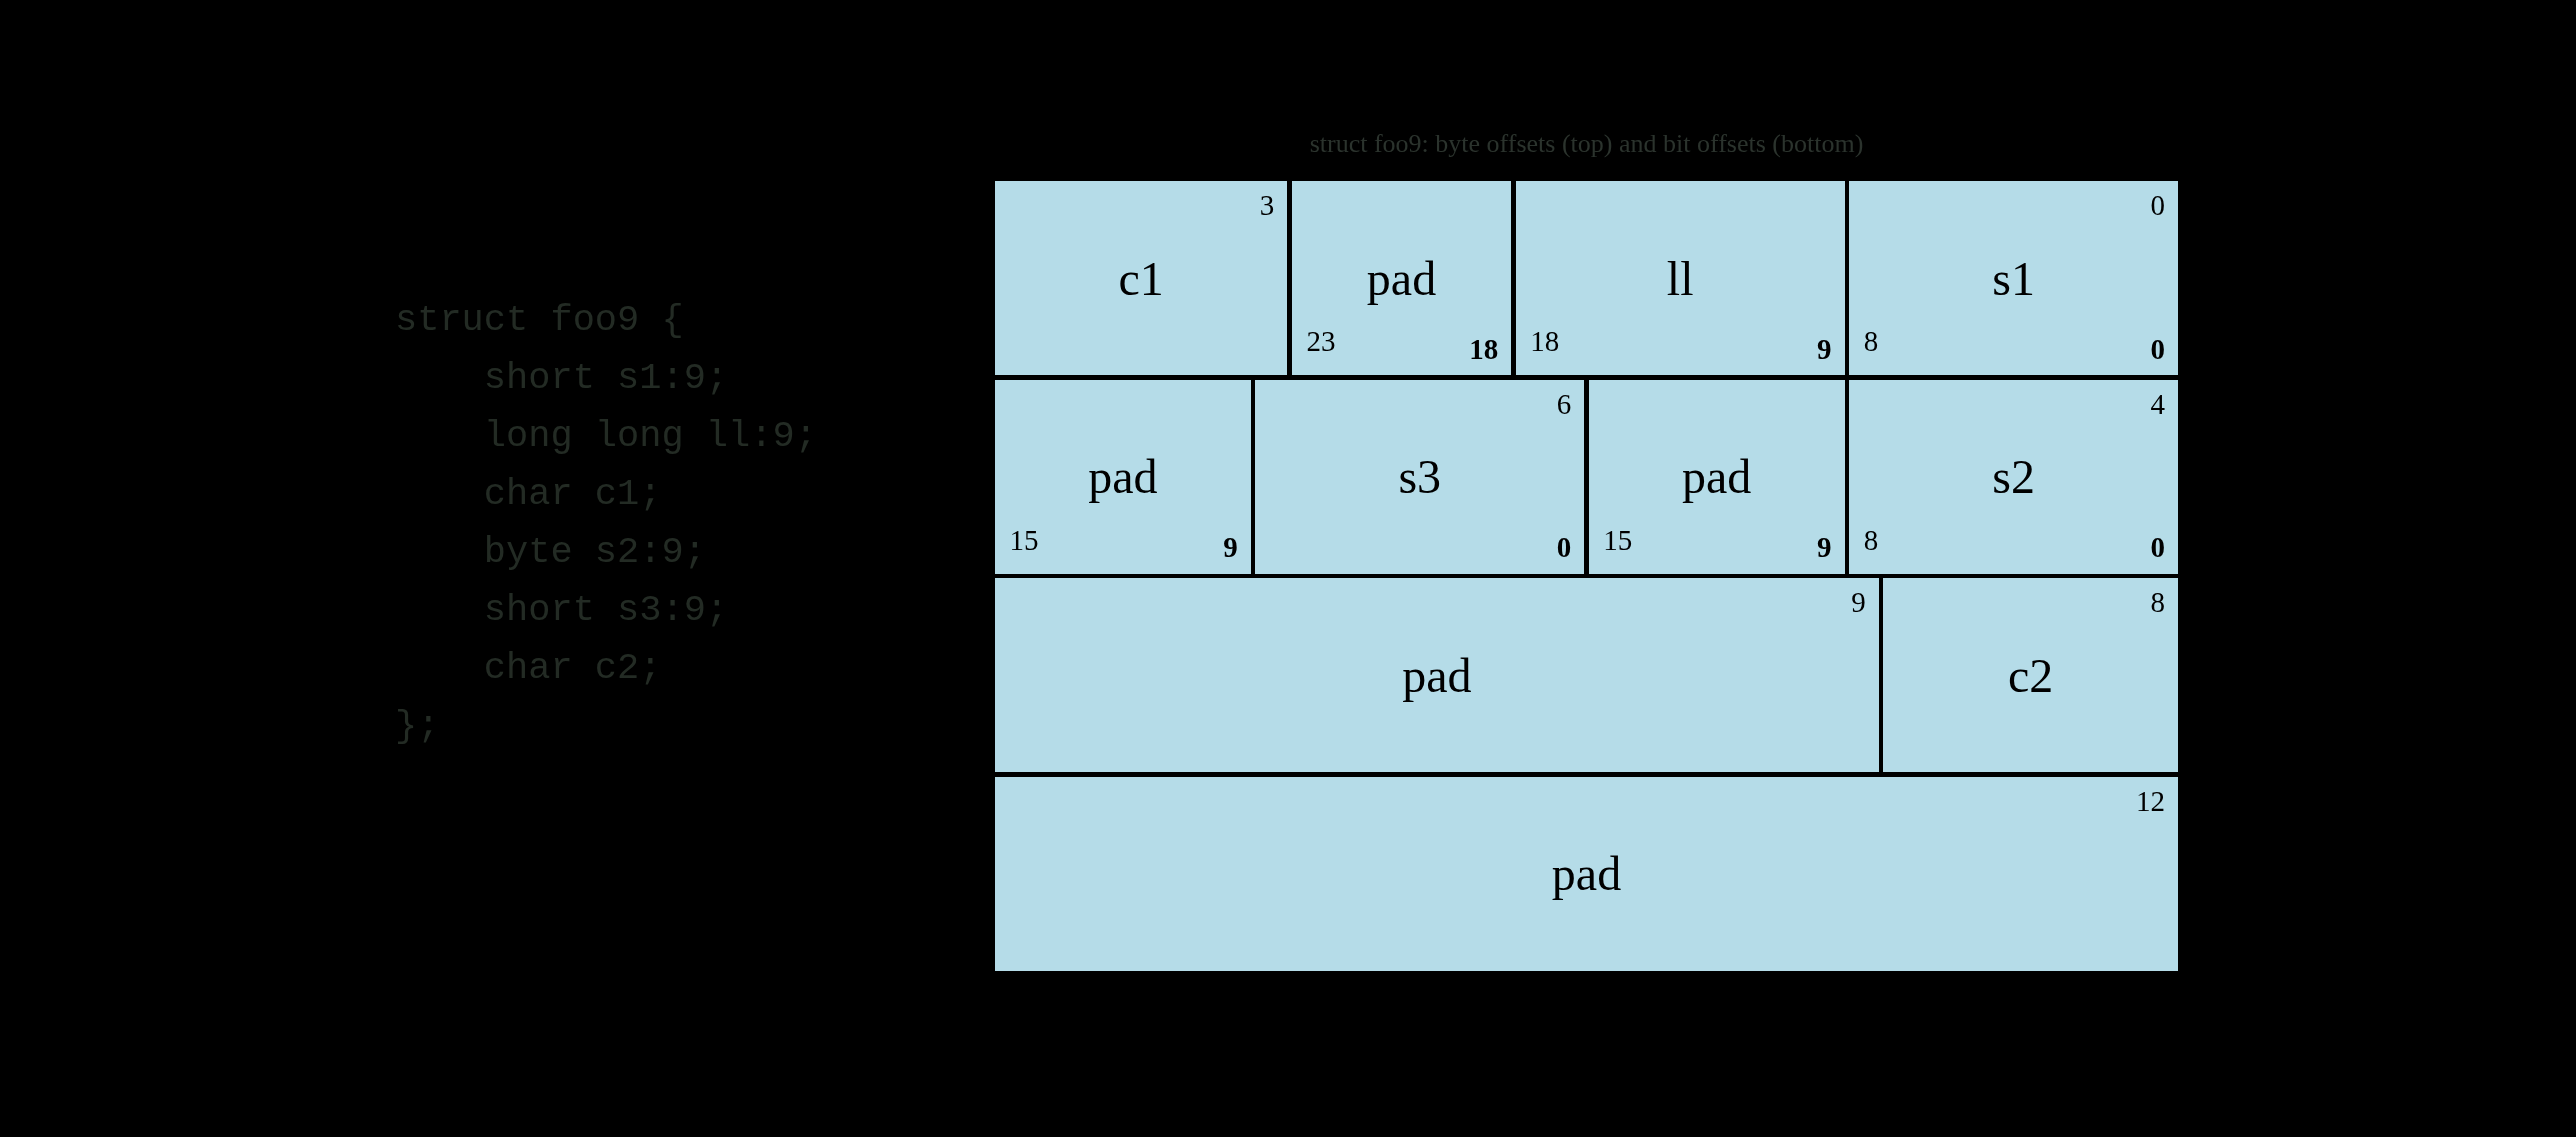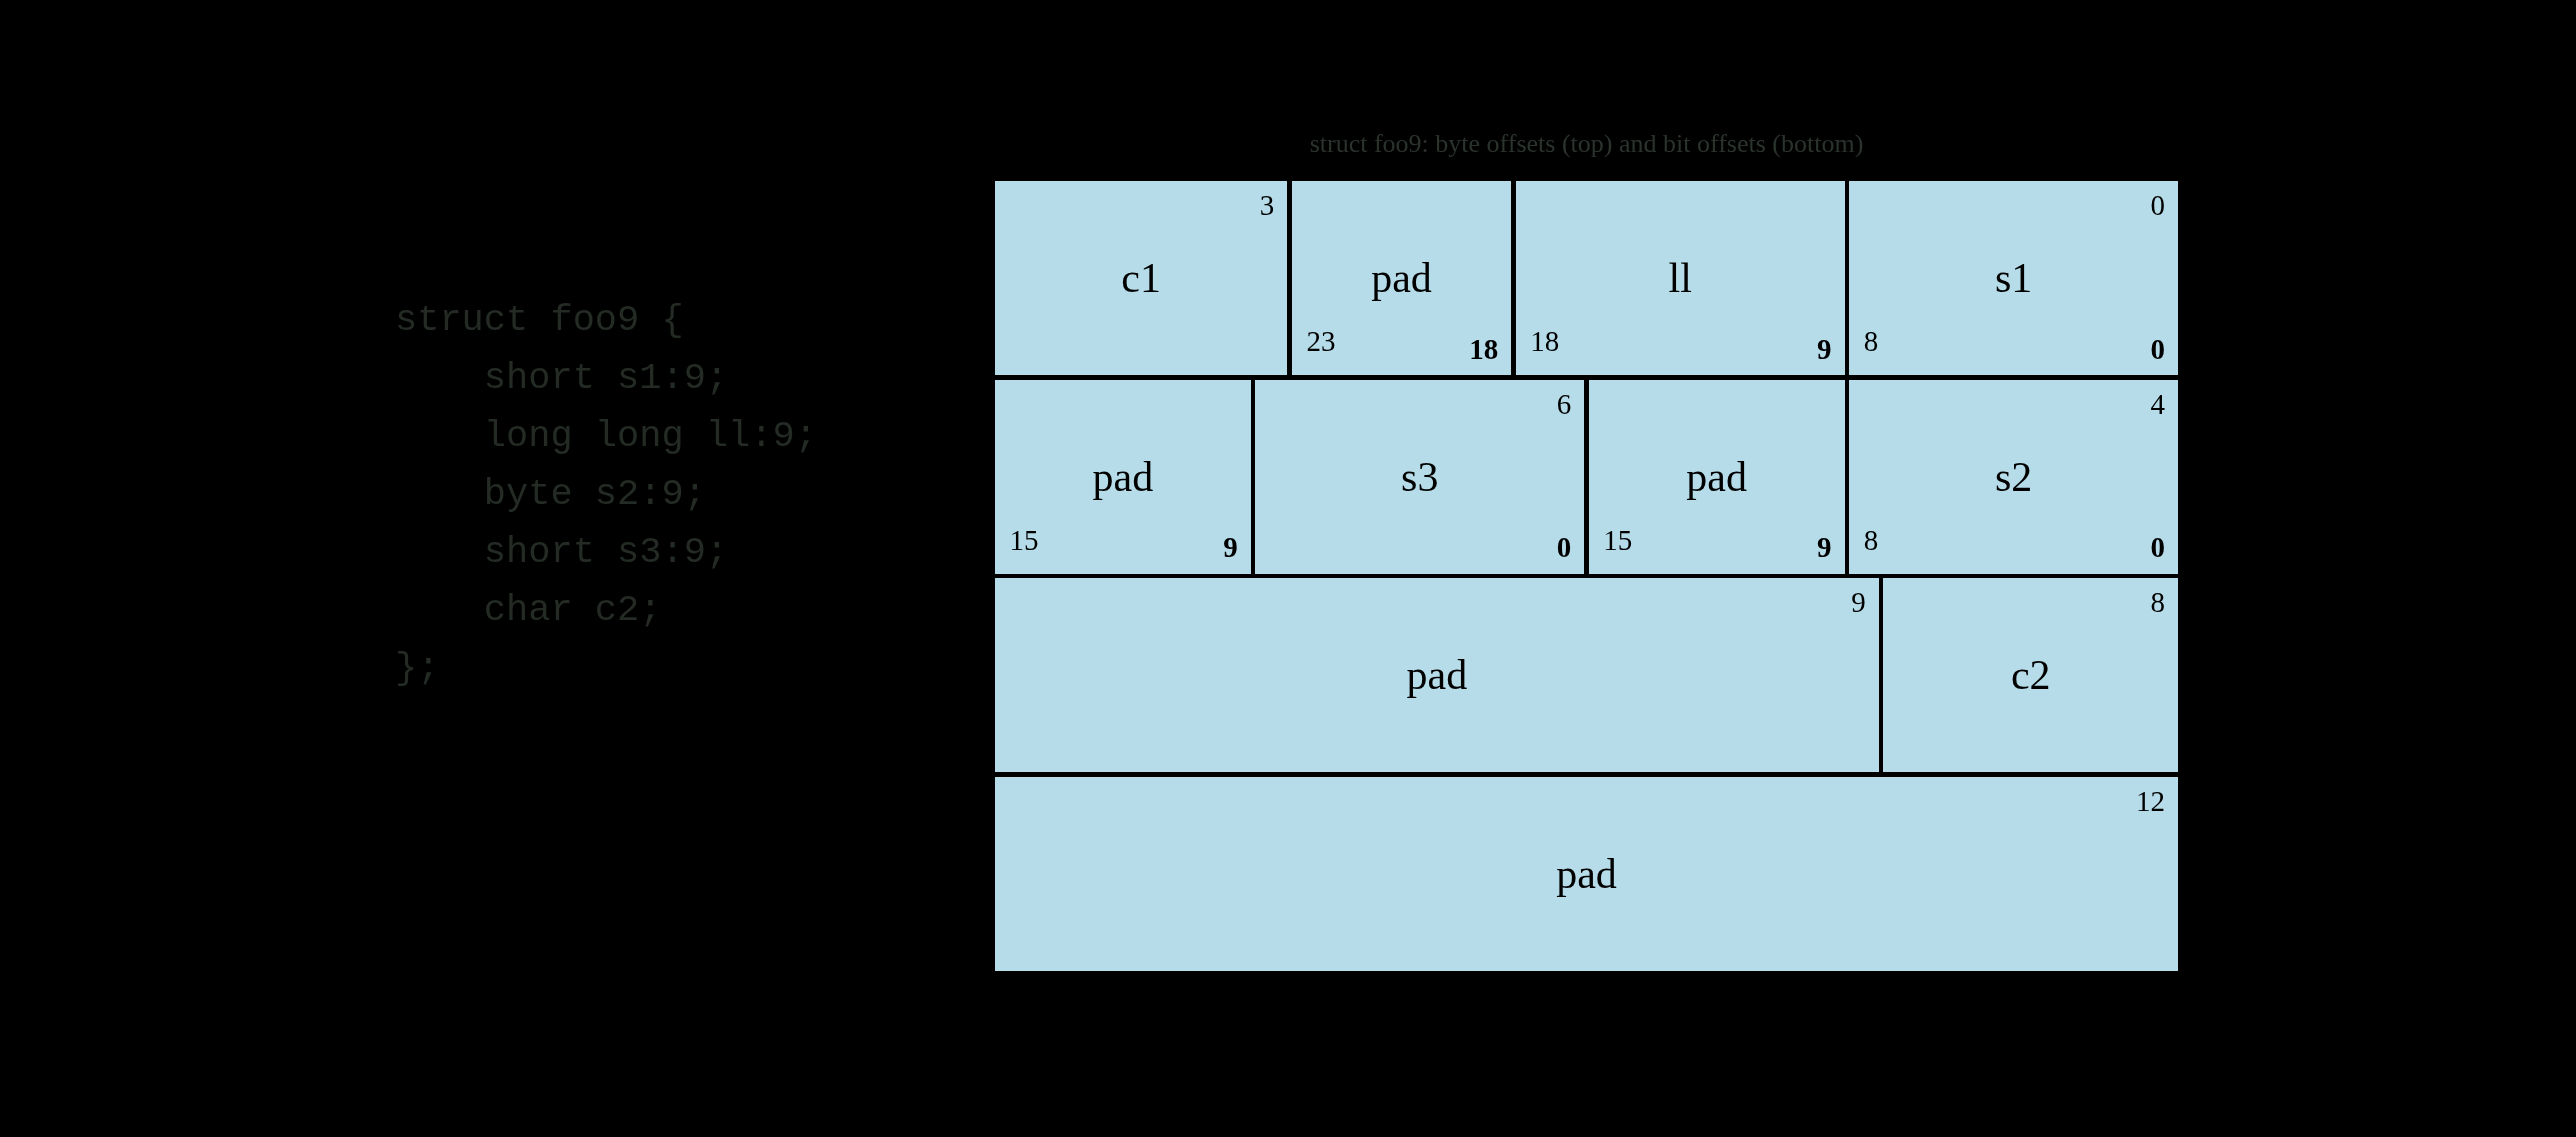--- a/index.html
+++ b/index.html
@@ -53,38 +53,38 @@
   .cell{
     position:relative;
     background:var(--box-fill,#b5dce8);
     flex-basis:0;
     min-width:0;
     display:flex;
     align-items:center;
     justify-content:center;
   }
   .label{
-    font-size:42px;
+    font-size:48px;
     color:var(--box-text,#000);
   }
   .corner{
     position:absolute;
     font-size:29px;
     color:var(--box-text,#000);
   }
   .corner.tr{ top:8px;  right:13px; }
   .corner.bl{ bottom:17px; left:14.5px; }
   .corner.br{ bottom:9.2px; right:13px;font-weight:bold; }
 </style>
 </head>
 <body>
 
 <div>
 
-  <pre class="code"><div>struct foo9 {</div><div>    short s1:9;</div><div>    long long ll:9;</div><div>    byte s2:9;</div><div>    short s3:9;</div><div>    char c2;</div><div>};</div></pre>
+  <pre class="code"><div>struct foo9 {</div><div>    short s1:9;</div><div>    long long ll:9;</div><div>    char c1;</div><div>    byte s2:9;</div><div>    short s3:9;</div><div>    char c2;</div><div>};</div></pre>
 
   <div class="title">struct foo9: byte offsets (top) and bit offsets (bottom)</div>
 
   <div class="grid">
       <div class="row">
         <div class="cell" style="flex-grow: 8;">
           <span class="label">c1</span>
           <span class="corner tr">3</span>
         </div>
         <div class="cell" style="flex-grow: 6;">

